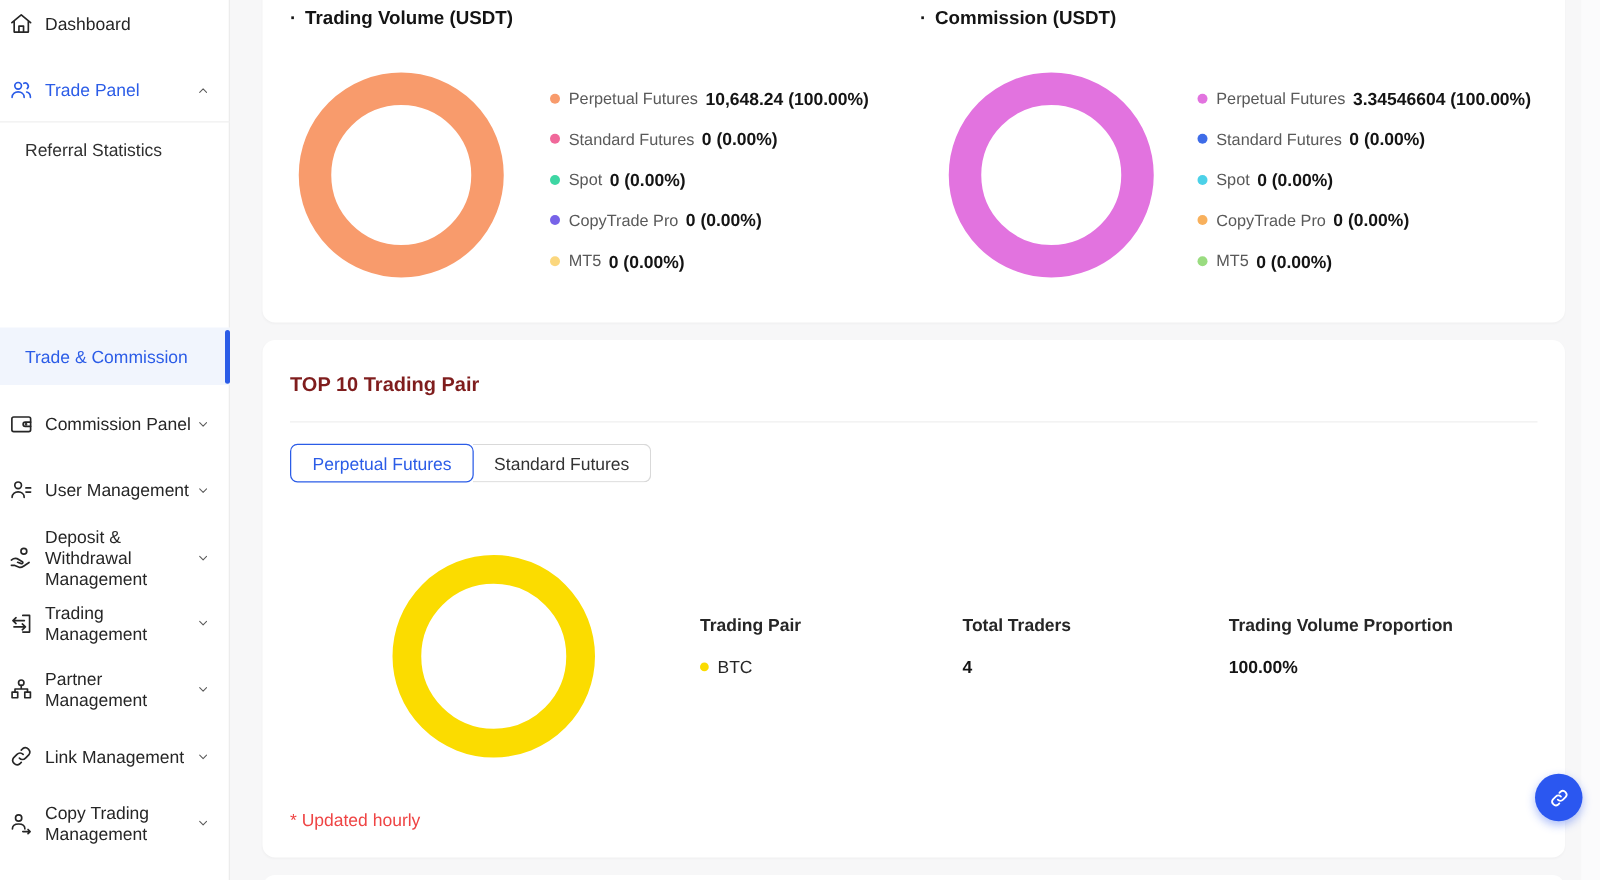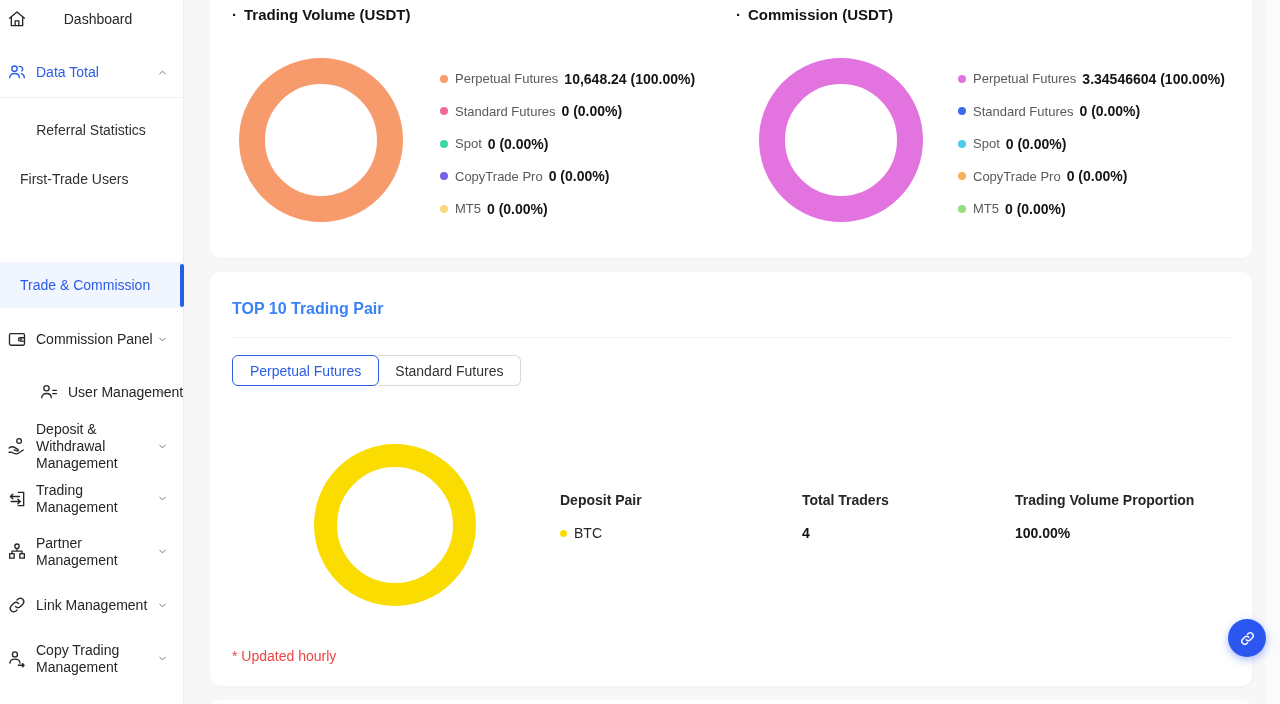--- a/index.html
+++ b/index.html
@@ -42,80 +42,77 @@
   .donut-cm { left:549px; top:92px; width:164px; height:164px; border:26px solid #E273DF; }
   .donut-pair { left:104px; top:172px; width:162px; height:162px; border:23px solid #FBDC00; }
 
   .legend { position:absolute; top:102px; display:flex; flex-direction:column; gap:11.5px; }
   .lg1 { left:230px; } .lg2 { left:748px; }
   .legend-item { display:flex; align-items:center; height:21px; cursor:pointer; }
   .ldot { width:8px; height:8px; border-radius:50%; flex:0 0 8px; }
   .llabel { margin-left:7px; font-size:13px; color:#595959; }
   .lvalue { margin-left:6px; font-size:14px; font-weight:bold; color:#141414;text-align:center; }
 
-  .top10-title { position:absolute; left:22px; top:28px; font-size:16px; font-weight:bold; color:#3b82f6; }
+  .top10-title { position:absolute; left:22px; top:28px; font-size:16px; font-weight:bold; color:#7f1d1d; }
   .top10-divider { position:absolute; left:22px; right:22px; top:65px; height:1px; background:#f0f0f0; }
   .tabs { position:absolute; left:22px; top:83px; display:flex; }
   .tab { height:31px; display:flex; align-items:center; padding:0 17px; font-size:14px;
     background:#fff; color:#333; border:1px solid #d9d9d9; cursor:pointer; }
   .tab-active { border:1px solid #2B5CE7; color:#2B5CE7; border-radius:6px; position:relative; z-index:2; }
   .tab-rest { border-left:none; border-radius:0 6px 6px 0; margin-left:-1px; }
 
   .pair-table { position:absolute; left:350px; top:220px; }
   .pt-head { display:flex; font-size:14px; font-weight:bold; color:#262626; }
   .pt-row { display:flex; margin-top:17px; font-size:14px; color:#262626; align-items:center; }
-  .col-pair { width:210px; } .col-traders { width:213px;margin-left:32px; } .col-prop { width:260px; }
+  .col-pair { width:210px; } .col-traders { width:213px; } .col-prop { width:260px; }
   .pt-row .col-traders, .pt-row .col-prop { font-weight:bold; color:#141414; }
   .pair-cell { display:flex; align-items:center; }
   .pair-dot { width:7px; height:7px; border-radius:50%; margin-right:7px; }
   .footnote { position:absolute; left:22px; top:376px; font-size:14px; color:#ef4444; }
 
   .fab { position:absolute; left:1228px; top:619px; width:38px; height:38px; border-radius:50%;
     background:#2B57F0; display:flex; align-items:center; justify-content:center;
     box-shadow:0 3px 8px rgba(43,87,240,0.4); cursor:pointer; z-index:10; }
 </style>
 </head>
 <body>
 
 <aside class="sidebar">
 
-  <div class="nav-row" style="top:5px;height:28px;text-align:center;">
+  <div class="nav-row" style="top:5px;height:28px;">
     <span class="nicon">
       <svg class="ic" width="20" height="20" viewBox="0 0 24 24">
           <path d="M3 11 L12 3.5 L21 11 M5.2 9.6 V20 H18.8 V9.6 M9.8 20 V14.2 H14.2 V20"></path>
         </svg>
     </span>
     <span class="nlabel">Dashboard</span>
   </div>
 
   <div class="nav-row nav-active-parent" style="top:58px;height:28px;">
     <span class="nicon">
       <svg class="ic" width="20" height="20" viewBox="0 0 24 24">
           <circle cx="9" cy="8" r="3.2"></circle>
           <path d="M3.2 19 c0-3.2 2.6-5.2 5.8-5.2 s5.8 2 5.8 5.2"></path>
           <path d="M14.5 5.6 a3 3 0 0 1 3.2 5 M17.2 13.9 c2.3 .6 3.6 2.4 3.6 5.1"></path>
         </svg>
     </span>
-    <span class="nlabel">Data Total</span>
+    <span class="nlabel">Trade Panel</span>
     <span class="caret">
       <svg class="car" width="11" height="11" viewBox="0 0 24 24">
           <polyline points="6 15 12 9 18 15"></polyline>
         </svg>
     </span>
   </div>
 
   <div class="side-divider"></div>
 
-  <div class="nav-row nav-sub" style="top:116px;height:28px;text-align:center;">
+  <div class="nav-row nav-sub" style="top:106px;height:28px;">
     <span class="nlabel">Referral Statistics</span>
   </div>
 
-  <div class="nav-row nav-sub" style="top:165px;height:28px;">
-    <span class="nlabel">First-Trade Users</span>
-  </div>
 
 
   <div class="nav-row nav-sub nav-active" style="top:262px;height:46px;">
     <span class="nlabel">Trade &amp; Commission</span>
     <span class="active-bar"></span>
   </div>
 
   <div class="nav-row" style="top:325px;height:28px;">
     <span class="nicon">
       <svg class="ic" width="20" height="20" viewBox="0 0 24 24">
@@ -125,21 +122,21 @@
         </svg>
     </span>
     <span class="nlabel">Commission Panel</span>
     <span class="caret">
       <svg class="car" width="11" height="11" viewBox="0 0 24 24">
           <polyline points="6 9 12 15 18 9"></polyline>
         </svg>
     </span>
   </div>
 
-  <div class="nav-row" style="top:378px;height:28px;padding-left:32px;">
+  <div class="nav-row" style="top:378px;height:28px;">
     <span class="nicon">
       <svg class="ic" width="20" height="20" viewBox="0 0 24 24">
           <circle cx="9" cy="7.5" r="3.2"></circle>
           <path d="M3.2 19 c0-3.2 2.6-5.2 5.8-5.2 s5.8 2 5.8 5.2"></path>
           <path d="M16.5 10 H21 M16.5 14 H21"></path>
         </svg>
     </span>
     <span class="nlabel">User Management</span>
     <span class="caret">
       <svg class="car" width="11" height="11" viewBox="0 0 24 24">
@@ -306,21 +303,21 @@
 
     <div class="tabs">
       <button class="tab tab-active">Perpetual Futures</button>
       <button class="tab tab-rest">Standard Futures</button>
     </div>
 
     <div class="donut donut-pair" style="border-color: rgb(251, 220, 0);"></div>
 
     <div class="pair-table">
       <div class="pt-head">
-        <span class="col-pair">Deposit Pair</span>
+        <span class="col-pair">Trading Pair</span>
         <span class="col-traders">Total Traders</span>
         <span class="col-prop">Trading Volume Proportion</span>
       </div>
       <div class="pt-row">
         <span class="col-pair pair-cell">
           <span class="pair-dot" style="background-color: rgb(251, 220, 0);"></span>
           <span>BTC</span>
         </span>
         <span class="col-traders">4</span>
         <span class="col-prop">100.00%</span>

